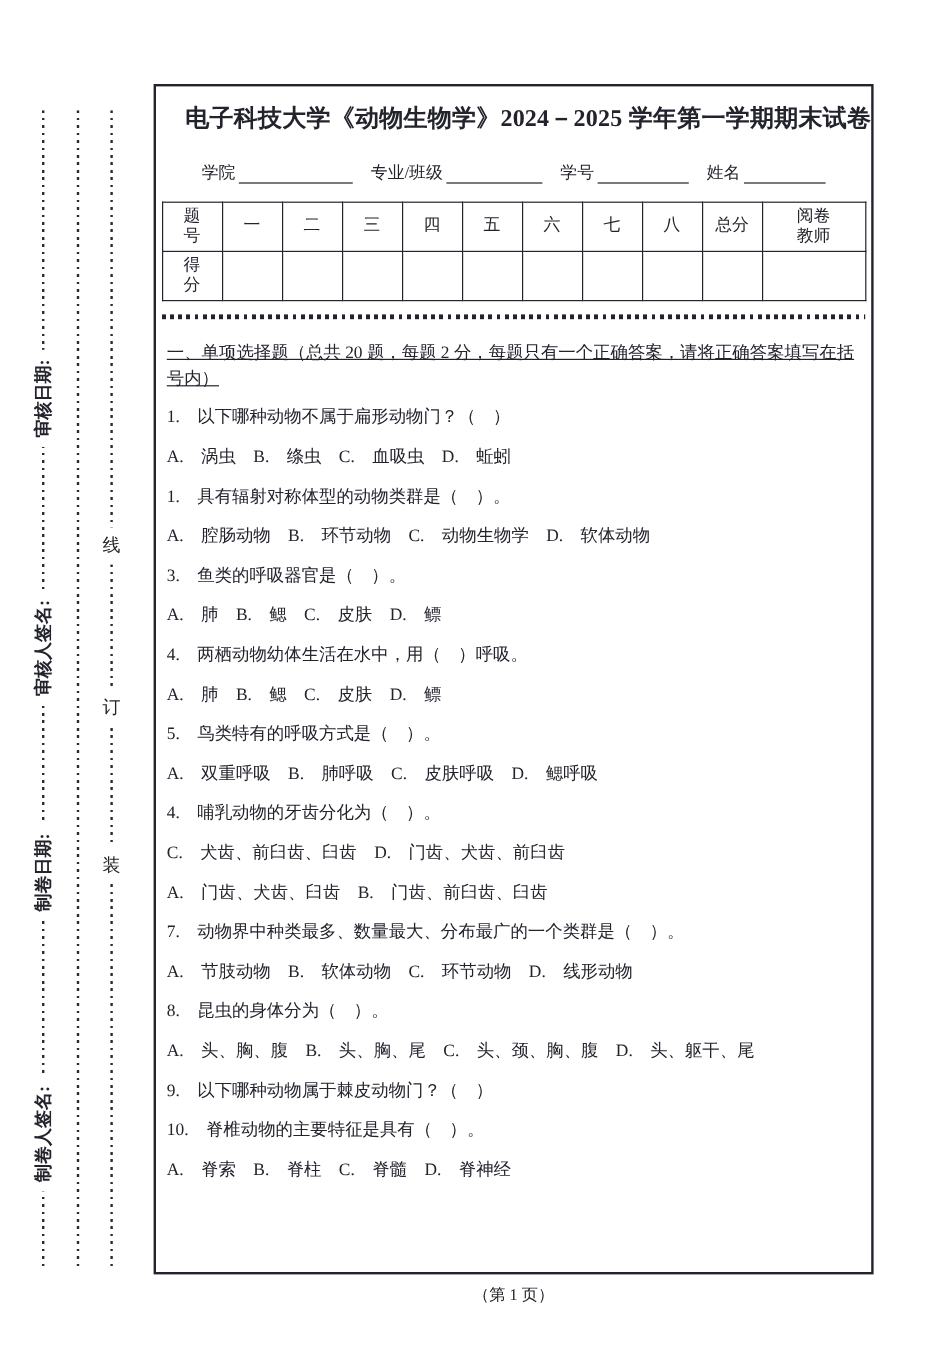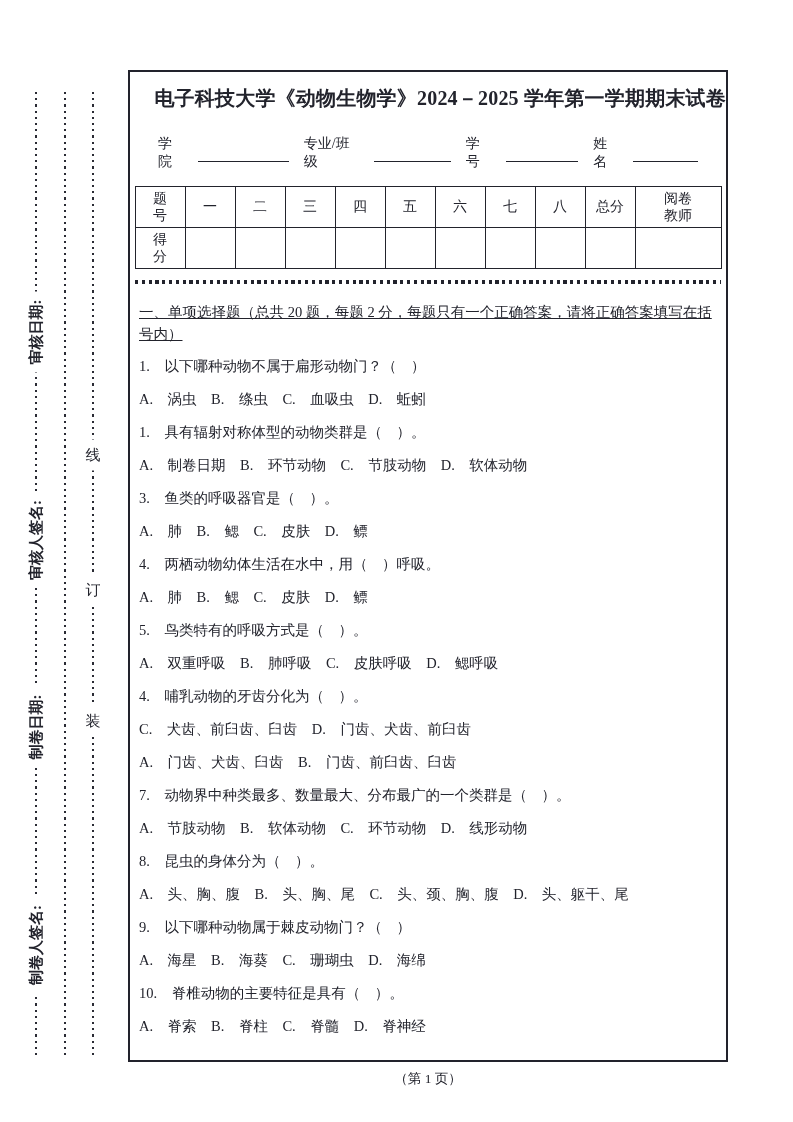--- a/index.html
+++ b/index.html
@@ -38,21 +38,21 @@
   }
   .title {
     margin-top:13px; text-align:right;
     font-size:20px; font-weight:bold; letter-spacing:0.2px;
   }
   .info-row {
     margin-top:23px; padding:0 28px;
     display:flex; justify-content:center; gap:15px;
     font-size:14px;
   }
-  .info-field { display:flex; align-items:center; gap:13px; }
+  .info-field { display:flex; align-items:flex-end; gap:3px; }
   .blank { display:inline-block; border-bottom:1.2px solid #22232c; height:18px; }
 
   .score-table {
     border-collapse:collapse; table-layout:fixed;
     width:586px; margin:15px auto 0;
     font-size:14px; text-align:center;
   }
   .score-table td {
     border:1.6px solid #22232c; height:41px;
     vertical-align:middle; white-space:pre-line; line-height:1.25;
@@ -165,21 +165,21 @@
 
     <div class="body-text">
       <div class="line heading">一、单项选择题（总共 20 题，每题 2 分，每题只有一个正确答案，请将正确答案填写在括号内）</div>
 
       <div>
         <div class="line">1.　以下哪种动物不属于扁形动物门？（　）</div>
         <div class="line">A.　涡虫　B.　绦虫　C.　血吸虫　D.　蚯蚓</div>
       </div>
       <div>
         <div class="line">1.　具有辐射对称体型的动物类群是（　）。</div>
-        <div class="line">A.　制卷日期　B.　环节动物　C.　节肢动物　D.　软体动物</div>
+        <div class="line">A.　腔肠动物　B.　环节动物　C.　动物生物学　D.　软体动物</div>
       </div>
       <div>
         <div class="line">3.　鱼类的呼吸器官是（　）。</div>
         <div class="line">A.　肺　B.　鳃　C.　皮肤　D.　鳔</div>
       </div>
       <div>
         <div class="line">4.　两栖动物幼体生活在水中，用（　）呼吸。</div>
         <div class="line">A.　肺　B.　鳃　C.　皮肤　D.　鳔</div>
       </div>
       <div>
@@ -194,21 +194,20 @@
       <div>
         <div class="line">7.　动物界中种类最多、数量最大、分布最广的一个类群是（　）。</div>
         <div class="line">A.　节肢动物　B.　软体动物　C.　环节动物　D.　线形动物</div>
       </div>
       <div>
         <div class="line">8.　昆虫的身体分为（　）。</div>
         <div class="line">A.　头、胸、腹　B.　头、胸、尾　C.　头、颈、胸、腹　D.　头、躯干、尾</div>
       </div>
       <div>
         <div class="line">9.　以下哪种动物属于棘皮动物门？（　）</div>
-        <div class="line">A.　海星　B.　海葵　C.　珊瑚虫　D.　海绵</div>
       </div>
       <div>
         <div class="line">10.　脊椎动物的主要特征是具有（　）。</div>
         <div class="line">A.　脊索　B.　脊柱　C.　脊髓　D.　脊神经</div>
       </div>
     </div>
   </div>
 
   <div class="footer">（第 1 页）</div>
 </div>

